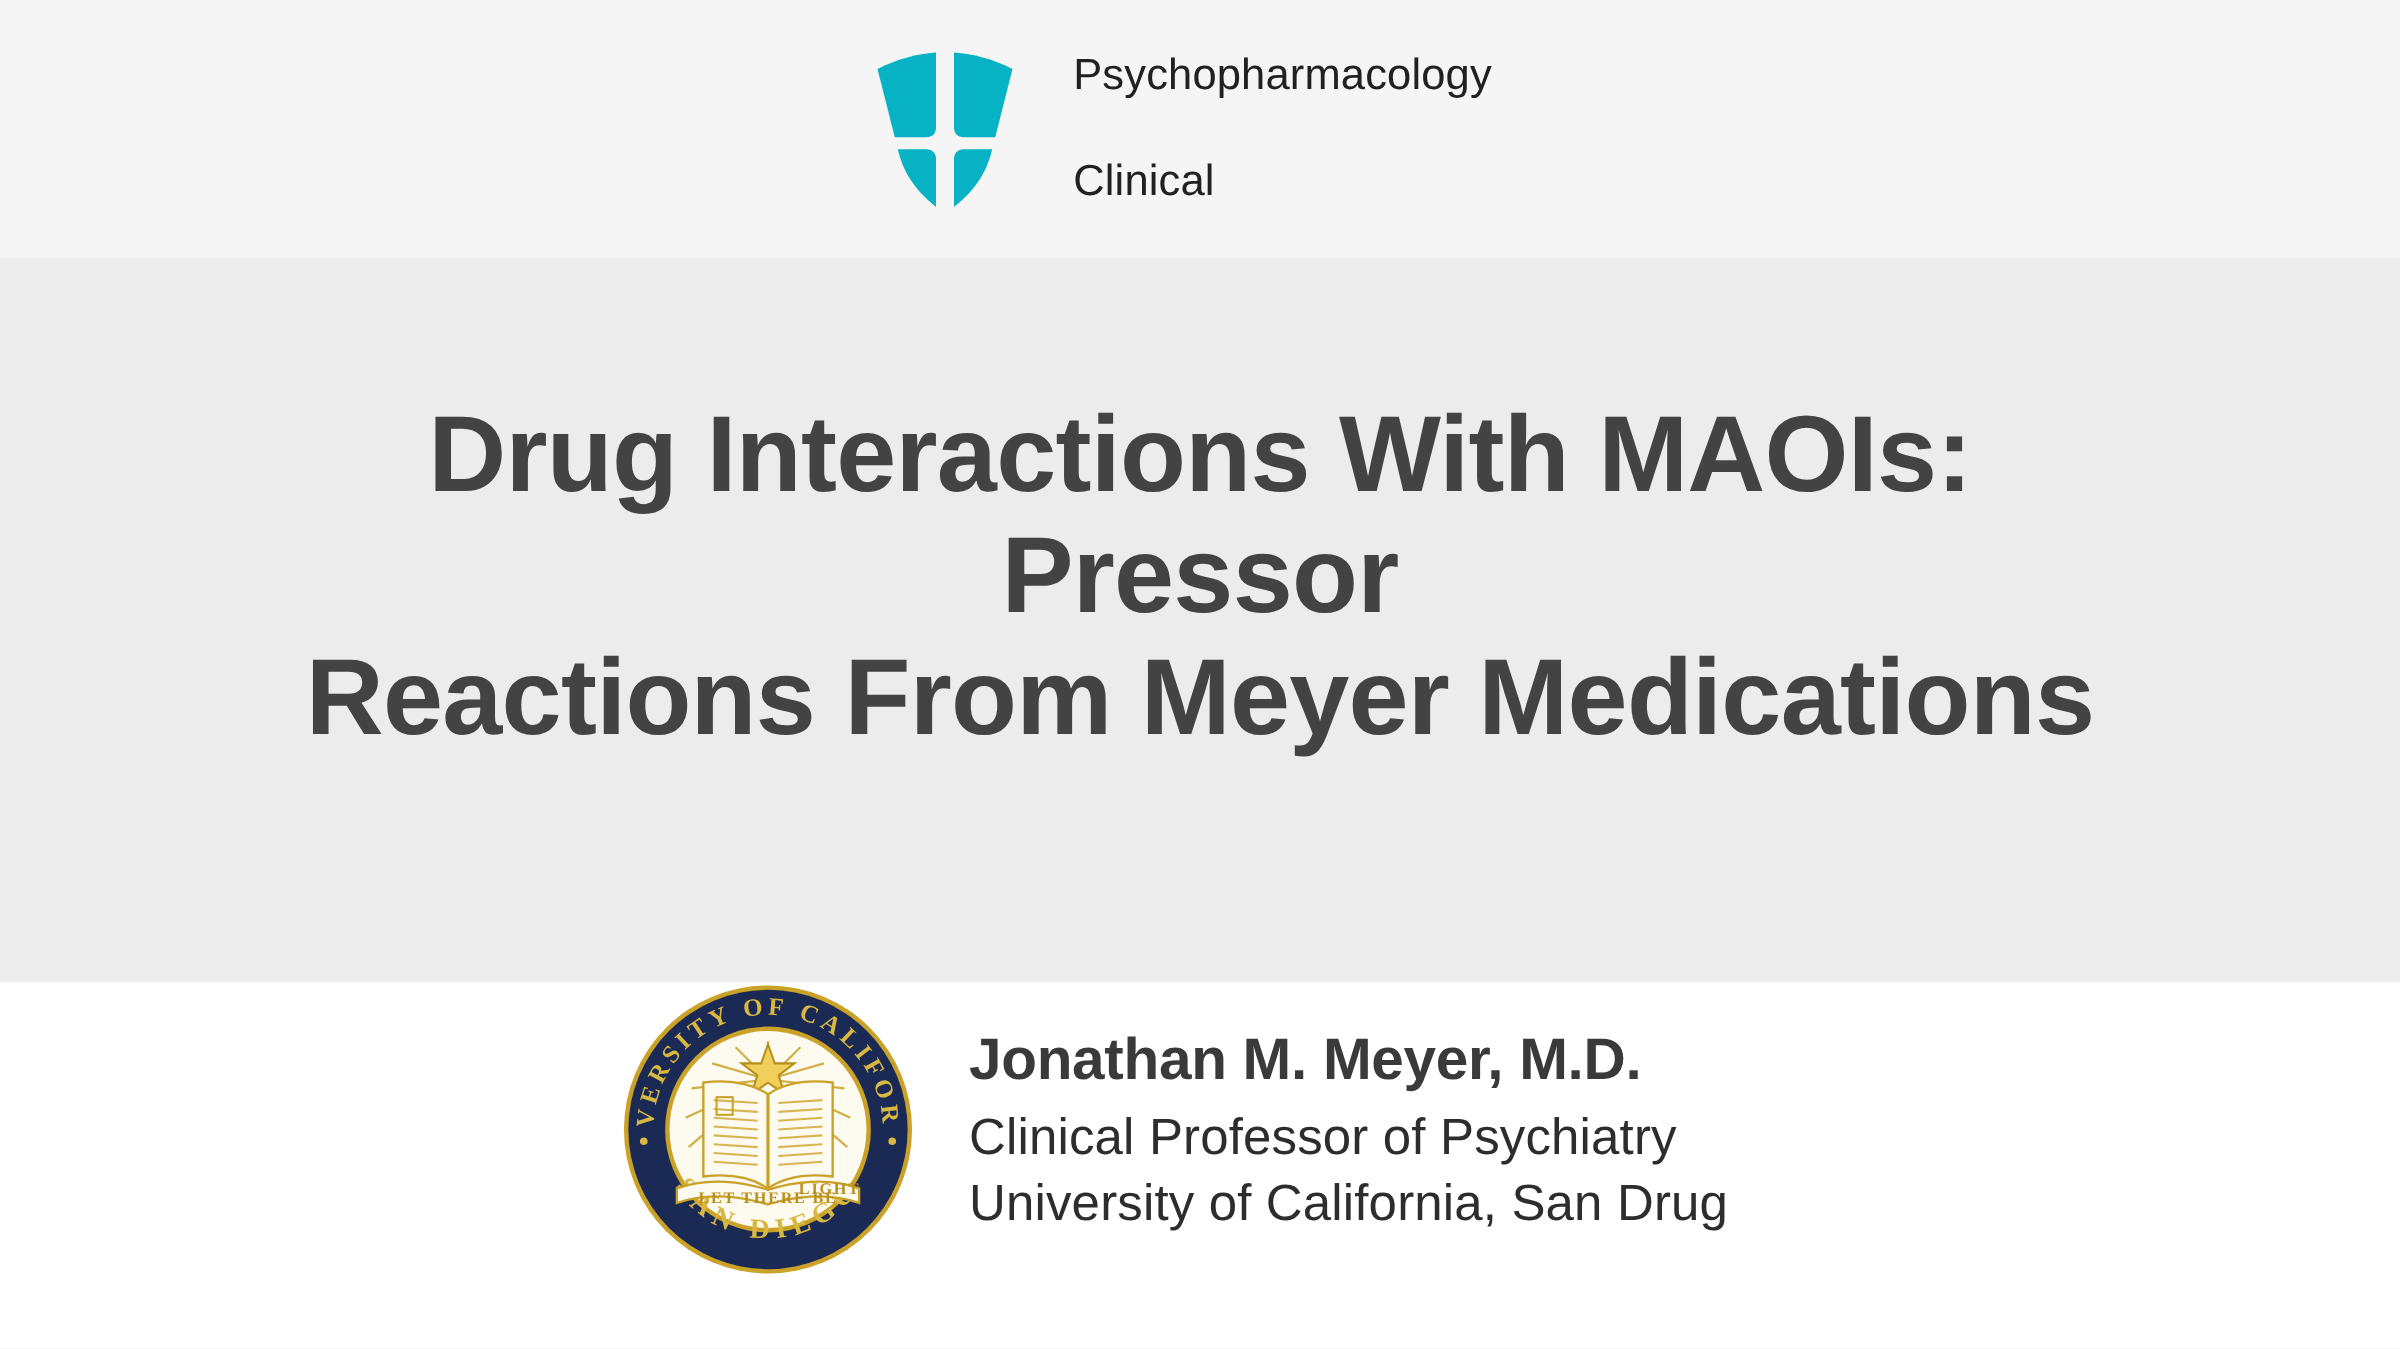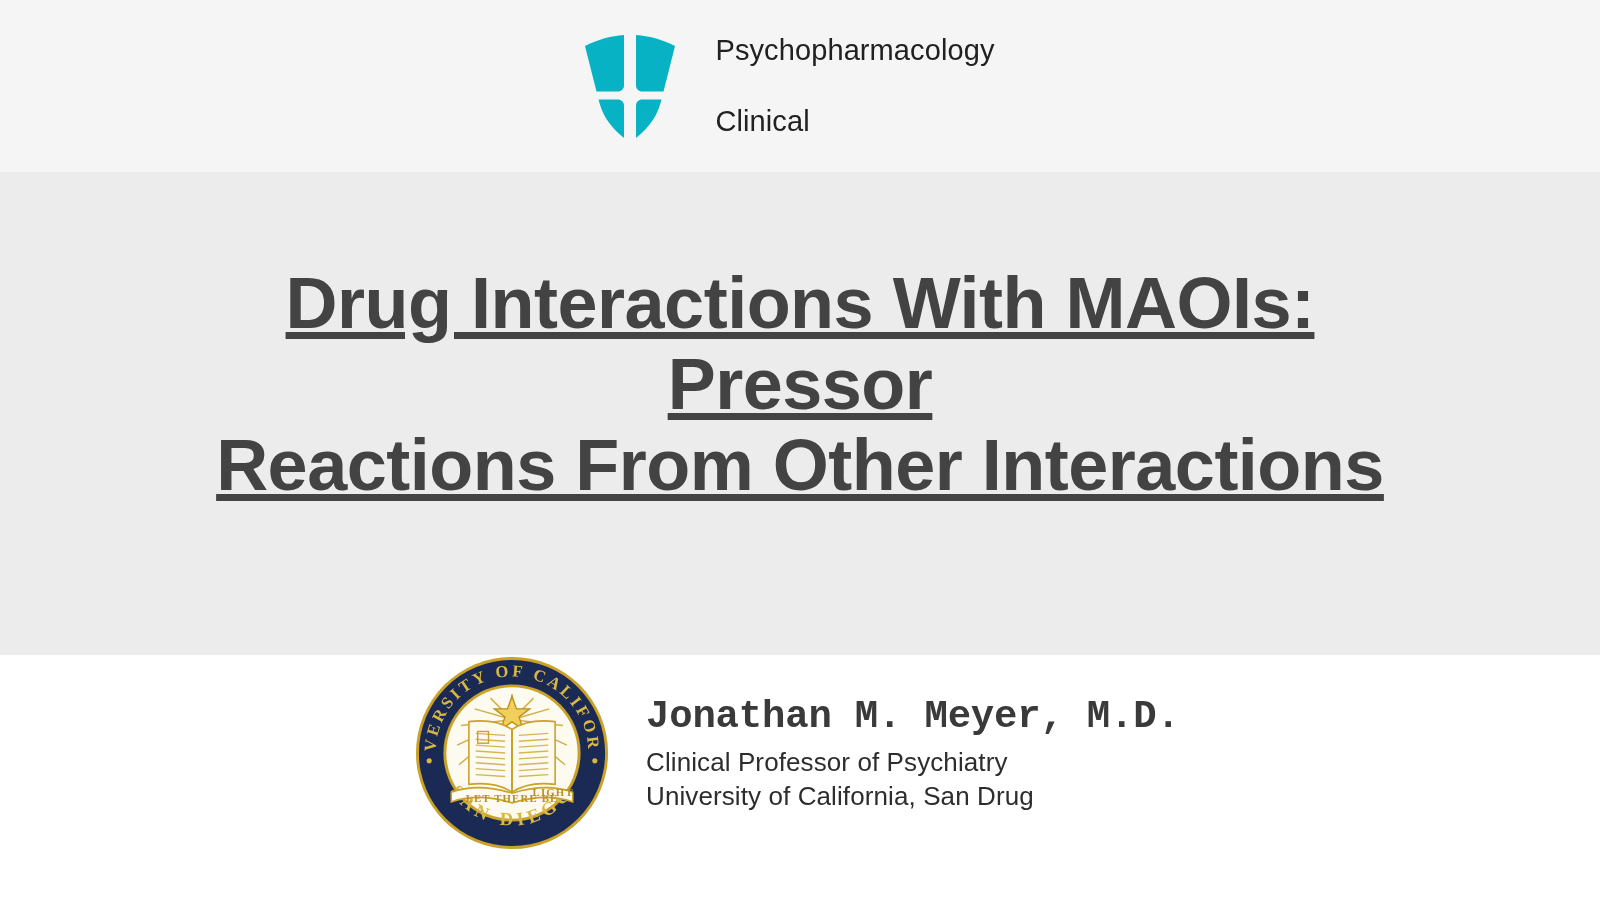--- a/index.html
+++ b/index.html
@@ -69,21 +69,20 @@
   .title-text {
     width: 1300px;
     text-align: center;
     font-family: "Liberation Sans", sans-serif;
     font-weight: bold;
     font-size: 72px;
     line-height: 1.12;
     color: #434343;
     letter-spacing: -0.5px;
     margin-top: -10px;
-    text-decoration: underline;
   }
 
   
   .footer-band {
     flex: 1 1 auto;
     background: #ffffff;
     display: flex;
     align-items: center;
     justify-content: flex-start;
     padding-left: 414px;
@@ -99,33 +98,33 @@
     flex: 0 0 auto;
     display: block;
   }
   .presenter-info {
     display: flex;
     flex-direction: column;
     justify-content: center;
     margin-top: 2px;
   }
   .presenter-name {
-    font-family: Liberation Mono, monospace;
+    font-family: Liberation Sans, sans-serif;
     font-weight: bold;
     font-size: 39px;
     line-height: 1.18;
     color: #3a3a3a;
     letter-spacing: -0.2px;
     margin-bottom: 6px;
   }
   .presenter-role,
   .presenter-org {
     font-family: "Liberation Sans", sans-serif;
     font-weight: 400;
-    font-size: 26px;
+    font-size: 34px;
     line-height: 1.3;
     color: #2d2d2d;
     letter-spacing: 0.1px;
   }
 </style>
 </head>
 <body>
 
 <div class="slide">
 
@@ -148,21 +147,21 @@
         <span class="brand-line">Clinical</span>
       </div>
 
     </div>
   </div>
 
   <div class="title-band">
     <h1 class="title-text">
       <span>Drug Interactions With MAOIs: Pressor</span>
       <br>
-      <span>Reactions From Other Interactions</span>
+      <span>Reactions From Meyer Medications</span>
     </h1>
   </div>
 
   <div class="footer-band">
     <div class="presenter">
 
       <svg class="seal" viewBox="0 0 200 200" aria-hidden="true">
         <defs>
           <path id="arcTop" d="M 22 100 A 78 78 0 0 1 178 100" fill="none"></path>
           <path id="arcBot" d="M 26 100 A 74 74 0 0 0 174 100" fill="none"></path>

